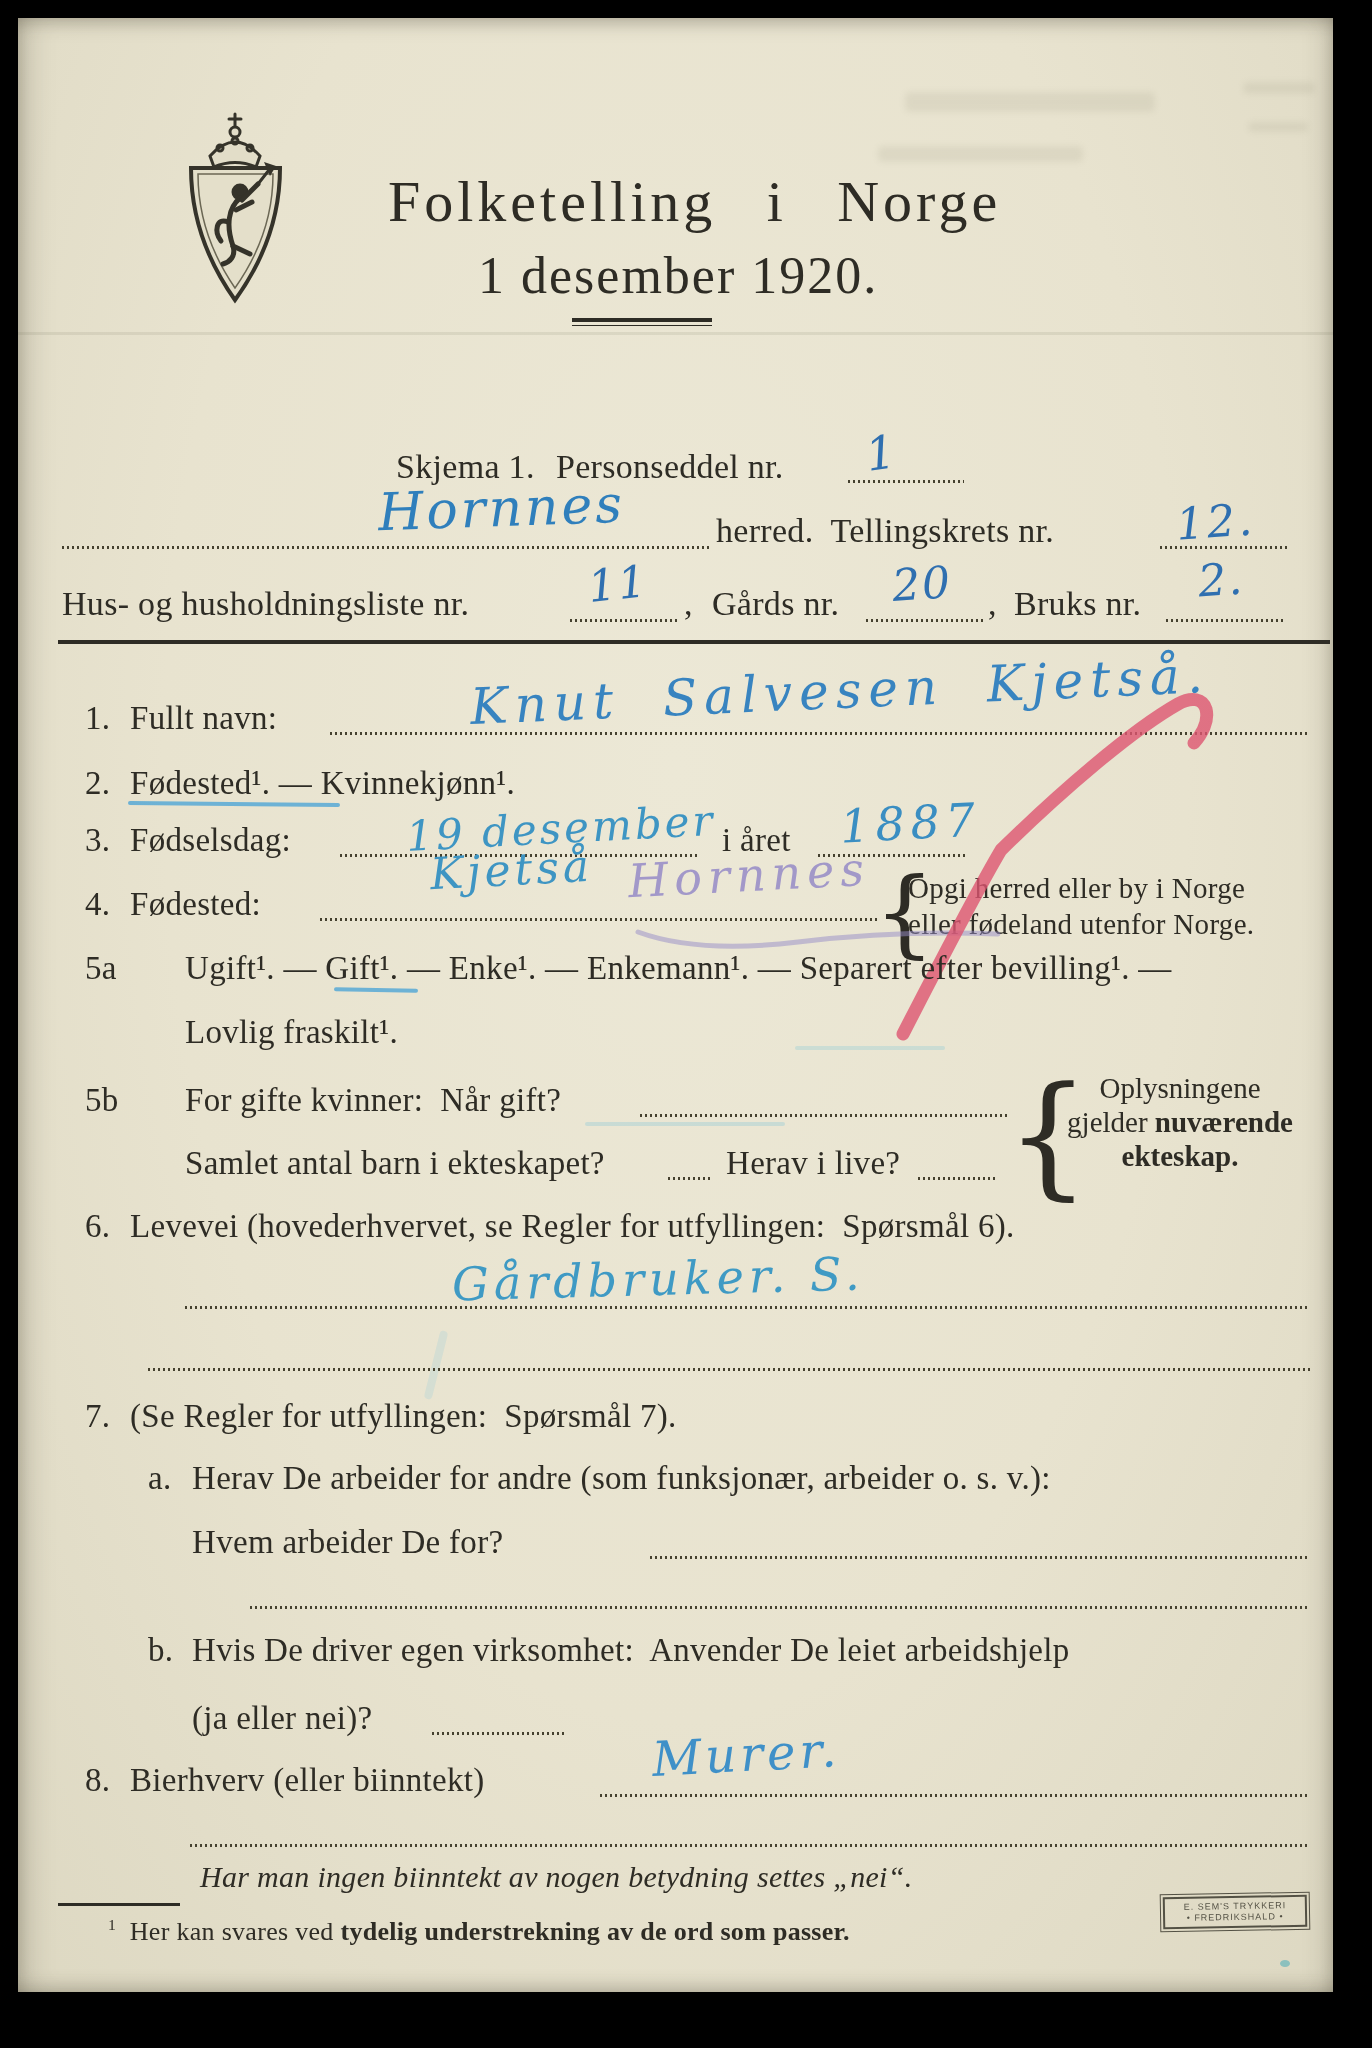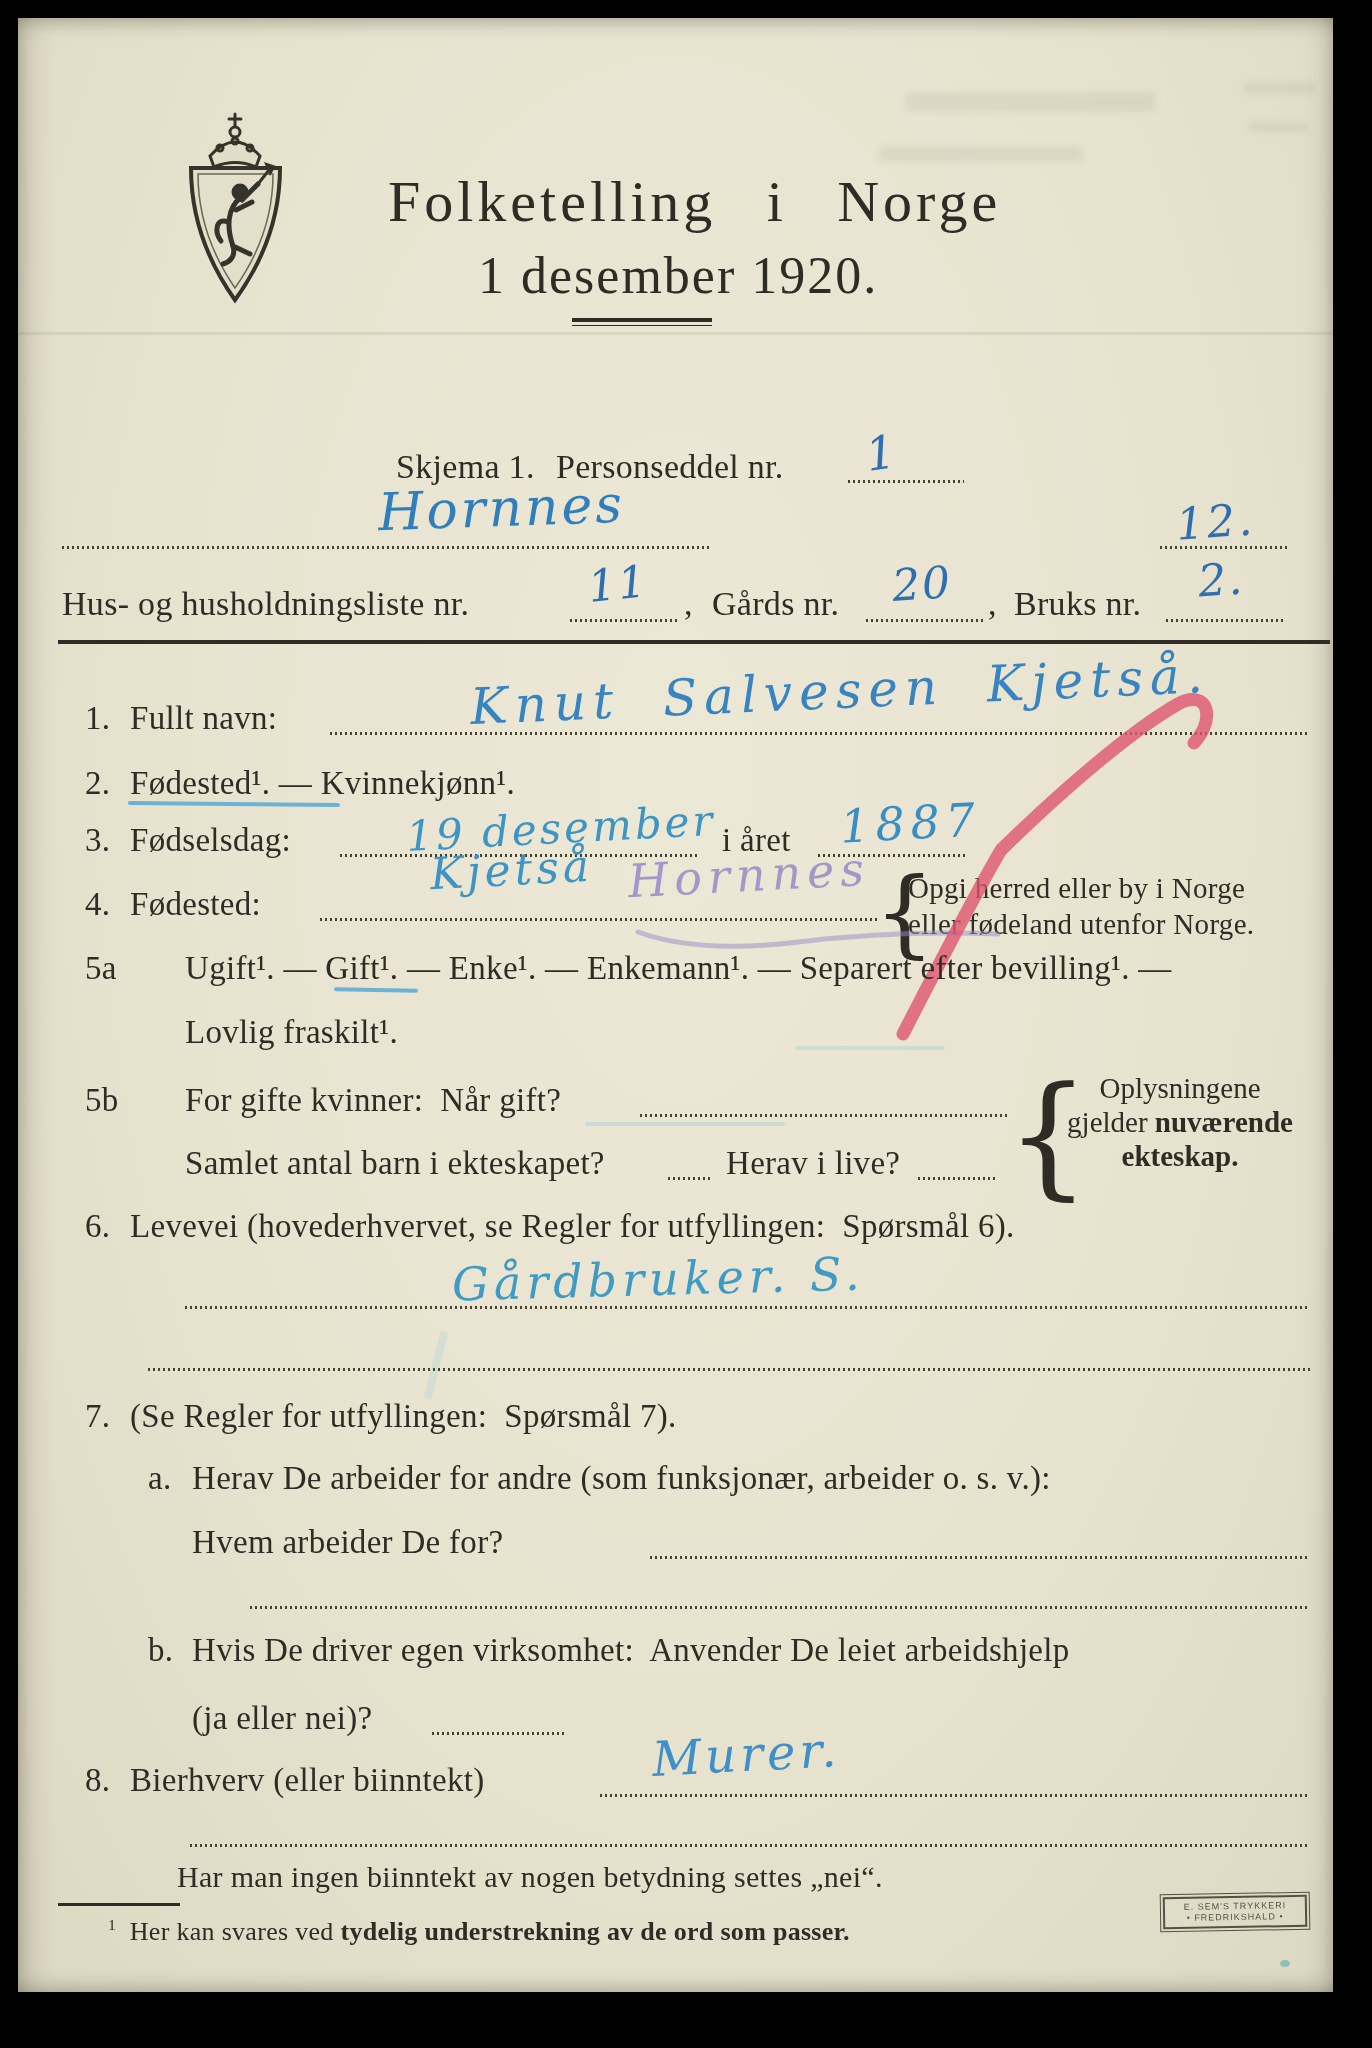--- a/index.html
+++ b/index.html
@@ -80,20 +80,21 @@
   <div class="rule" style="left:572px;top:318px;width:140px;height:4px;"></div>
   <div class="rule" style="left:572px;top:325px;width:140px;height:1px;"></div>
 
   <div class="printed fs34" style="left:396px;top:448px;">Skjema 1.</div>
   <div class="printed fs34" style="left:556px;top:448px;">Personseddel nr.</div>
   <div class="dots" style="left:848px;top:480px;width:116px;"></div>
   <div class="hand ink-blue" style="left:866px;top:426px;font-size:46px;transform:rotate(-8deg);">1</div>
 
   <div class="dots" style="left:62px;top:546px;width:648px;"></div>
   <div class="hand" style="left:378px;top:478px;font-size:52px;color:#2f7fbc;letter-spacing:3px;transform:rotate(-2deg);">Hornnes</div>
+  <div class="printed fs34" style="left:716px;top:512px;"><span>herred.</span>  <span>Tellingskrets nr.</span></div>
   <div class="dots" style="left:1160px;top:546px;width:130px;"></div>
   <div class="hand ink-blue" style="left:1176px;top:496px;font-size:44px;letter-spacing:3px;transform:rotate(-4deg);">12.</div>
 
   <div class="printed fs34" style="left:62px;top:585px;">Hus- og husholdningsliste nr.</div>
   <div class="dots" style="left:570px;top:619px;width:110px;"></div>
   <div class="hand ink-blue" style="left:588px;top:558px;font-size:44px;letter-spacing:2px;transform:rotate(-6deg);">11</div>
   <div class="printed fs34" style="left:684px;top:585px;">,</div>
   <div class="printed fs34" style="left:712px;top:585px;">Gårds nr.</div>
   <div class="dots" style="left:866px;top:619px;width:118px;"></div>
   <div class="hand ink-blue" style="left:892px;top:558px;font-size:44px;letter-spacing:2px;transform:rotate(-4deg);">20</div>
@@ -173,21 +174,21 @@
   <div class="printed fs33" style="left:192px;top:1632px;text-align:right;">Hvis De driver egen virksomhet:  Anvender De leiet arbeidshjelp</div>
   <div class="printed fs33" style="left:192px;top:1700px;">(ja eller nei)?</div>
   <div class="dots" style="left:432px;top:1732px;width:135px;"></div>
 
   <div class="printed fs33" style="left:85px;top:1762px;">8.</div>
   <div class="printed fs33" style="left:130px;top:1762px;">Bierhverv (eller biinntekt)</div>
   <div class="dots" style="left:600px;top:1794px;width:710px;"></div>
   <div class="hand" style="left:652px;top:1726px;font-size:48px;color:#3f90c8;letter-spacing:4px;transform:rotate(-3deg);">Murer.</div>
   <div class="dots" style="left:190px;top:1844px;width:1120px;"></div>
 
-  <div class="printed fs30" style="left:177px;top:1860px;">Har man ingen biinntekt av nogen betydning settes „nei“.</div>
+  <div class="printed fs30" style="left:200px;top:1860px;font-style:italic;">Har man ingen biinntekt av nogen betydning settes „nei“.</div>
   <div class="rule" style="left:58px;top:1903px;width:122px;height:3px;"></div>
   <div class="printed fs26" style="left:108px;top:1916px;"><sup style="font-size:60%;">1</sup>  <span>Her kan svares ved </span><span class="bold">tydelig understrekning av de ord som passer.</span></div>
 
   <div class="stamp">
     <div>E. SEM'S TRYKKERI</div>
     <div>• FREDRIKSHALD •</div>
   </div>
   <div class="smudge" style="left:1280px;top:1960px;width:10px;height:7px;background:#3aa8b8;opacity:.5;border-radius:50%;"></div>
 </div>
 

